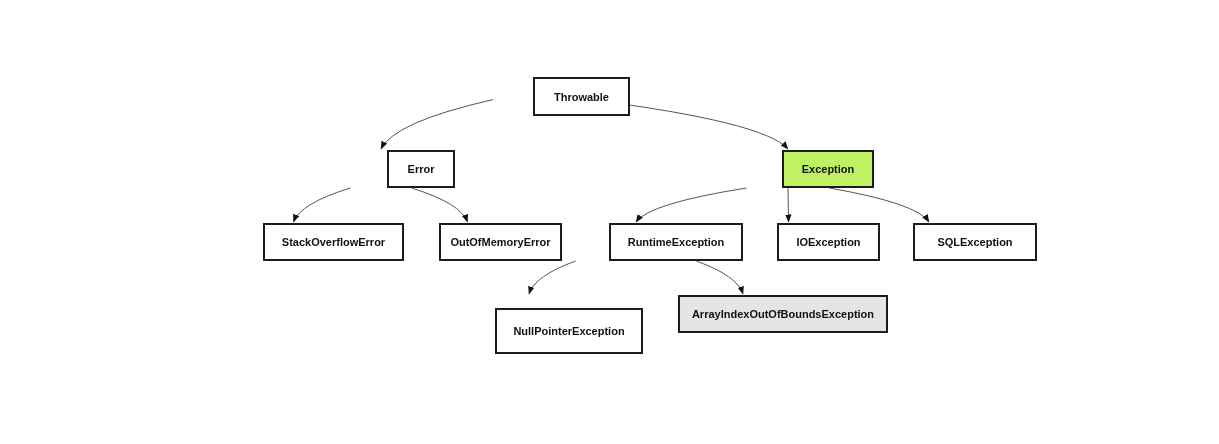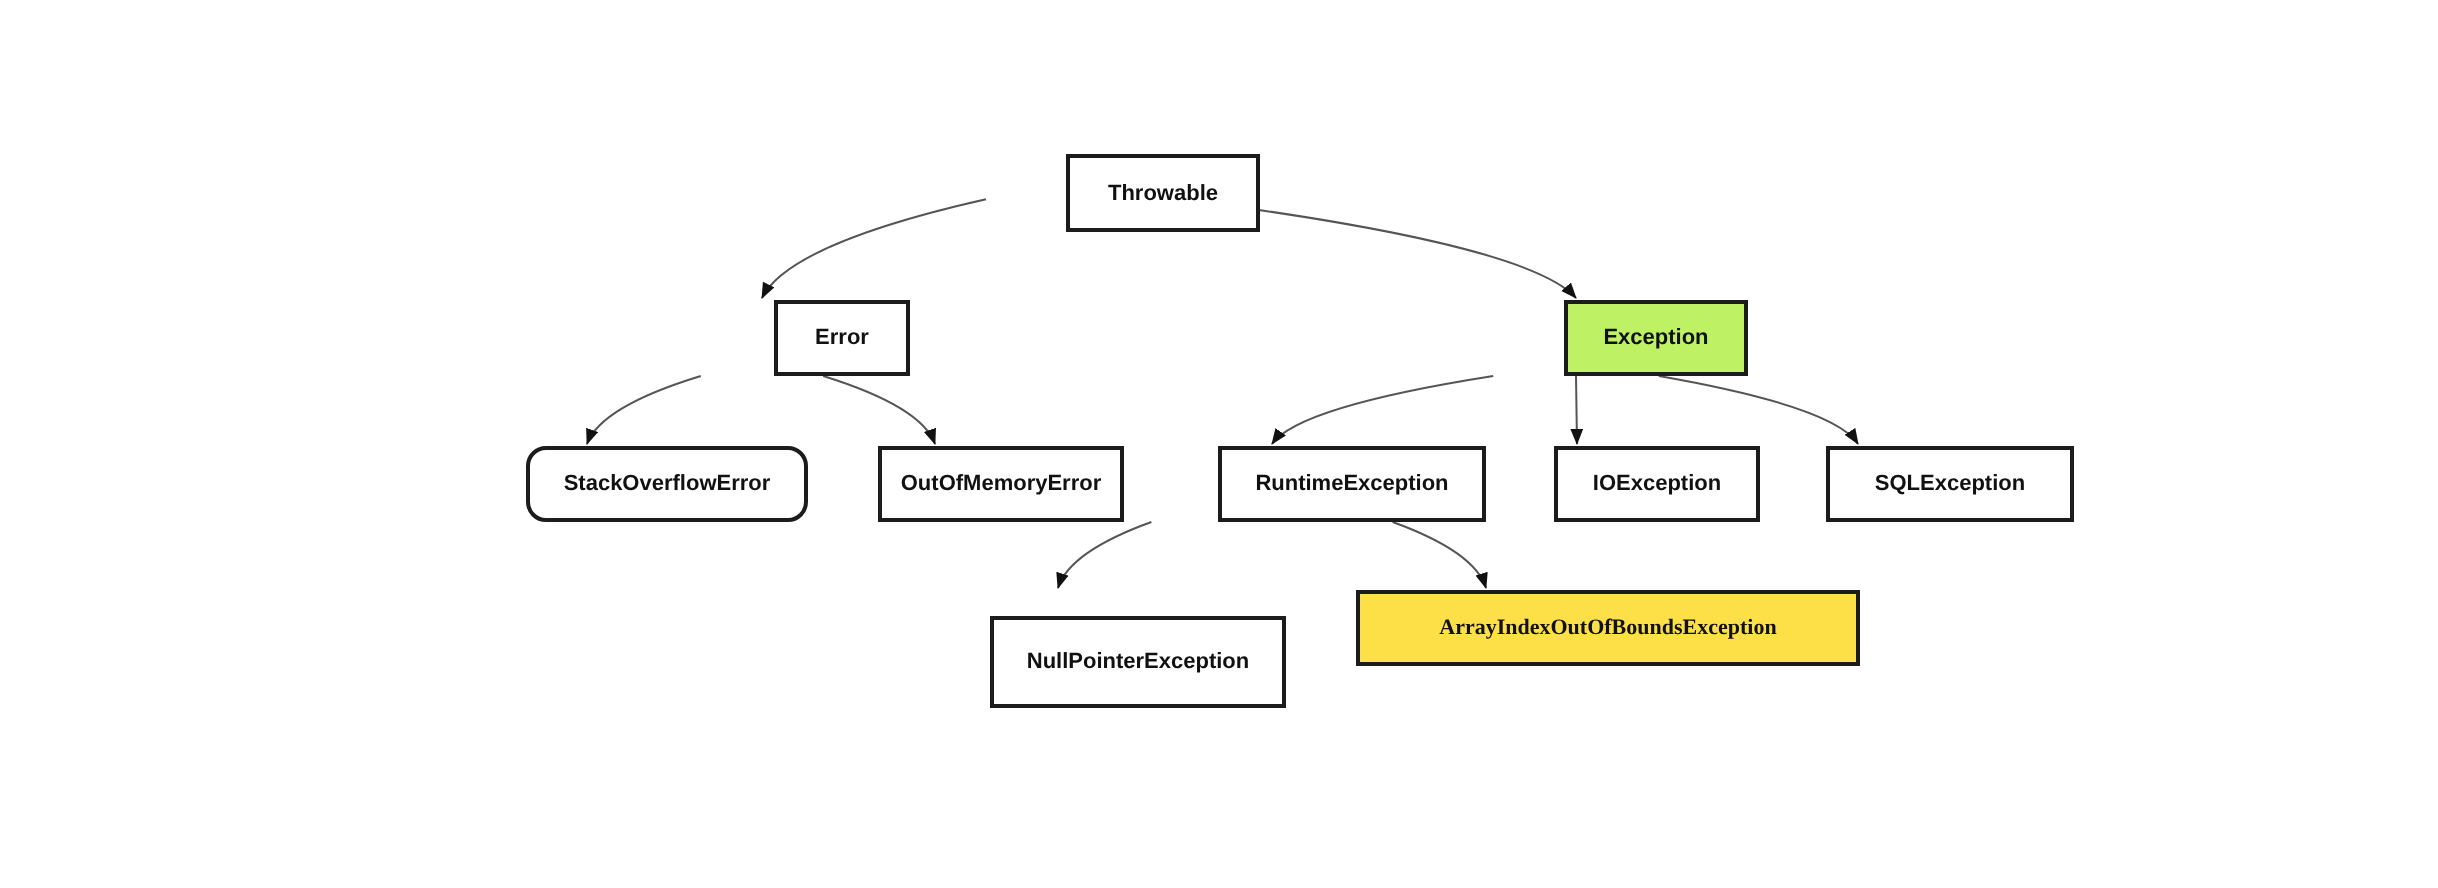--- a/index.html
+++ b/index.html
@@ -68,35 +68,35 @@
   <div class="node-layer" id="node-layer">
       <div class="node" style="left: 493px; top: 77px; width: 97px; height: 39px; border-color: rgb(28, 28, 28); background: rgb(255, 255, 255); color: rgb(17, 17, 17);">
         <span>Throwable</span>
       </div>
       <div class="node" style="left: 347px; top: 150px; width: 68px; height: 38px; border-color: rgb(28, 28, 28); background: rgb(255, 255, 255); color: rgb(17, 17, 17); align-items: center;">
         <span>Error</span>
       </div>
       <div class="node" style="left: 742px; top: 150px; width: 92px; height: 38px; border-color: rgb(28, 28, 28); background: #bef264; color: rgb(17, 17, 17);">
         <span>Exception</span>
       </div>
-      <div class="node" style="left: 223px; top: 223px; width: 141px; height: 38px; border-color: rgb(28, 28, 28); background: rgb(255, 255, 255); color: rgb(17, 17, 17); border-radius: 10px;">
+      <div class="node" style="left: 223px; top: 223px; width: 141px; height: 38px; border-color: rgb(28, 28, 28); background: rgb(255, 255, 255); color: rgb(17, 17, 17);">
         <span>StackOverflowError</span>
       </div>
       <div class="node" style="left: 399px; top: 223px; width: 123px; height: 38px; border-color: rgb(28, 28, 28); background: rgb(255, 255, 255); color: rgb(17, 17, 17);">
         <span>OutOfMemoryError</span>
       </div>
       <div class="node" style="left: 569px; top: 223px; width: 134px; height: 38px; border-color: rgb(28, 28, 28); background: rgb(255, 255, 255); color: rgb(17, 17, 17);">
         <span>RuntimeException</span>
       </div>
       <div class="node" style="left: 737px; top: 223px; width: 103px; height: 38px; border-color: rgb(28, 28, 28); background: rgb(255, 255, 255); color: rgb(17, 17, 17);">
         <span>IOException</span>
       </div>
       <div class="node" style="left: 873px; top: 223px; width: 124px; height: 38px; border-color: rgb(28, 28, 28); background: rgb(255, 255, 255); color: rgb(17, 17, 17);">
         <span>SQLException</span>
       </div>
       <div class="node" style="left: 455px; top: 308px; width: 148px; height: 46px; border-color: rgb(28, 28, 28); background: rgb(255, 255, 255); color: rgb(17, 17, 17);">
         <span>NullPointerException</span>
       </div>
-      <div class="node" style="left: 638px; top: 295px; width: 252px; height: 38px; border-color: rgb(28, 28, 28); background: #fde047; color: rgb(17, 17, 17); font-family: Liberation Serif, serif;">
+      <div class="node" style="left: 638px; top: 295px; width: 210px; height: 38px; border-color: rgb(28, 28, 28); background: #e5e5e5; color: rgb(17, 17, 17);">
         <span>ArrayIndexOutOfBoundsException</span>
       </div>
     </div>
 </div>
 
 </body></html>

